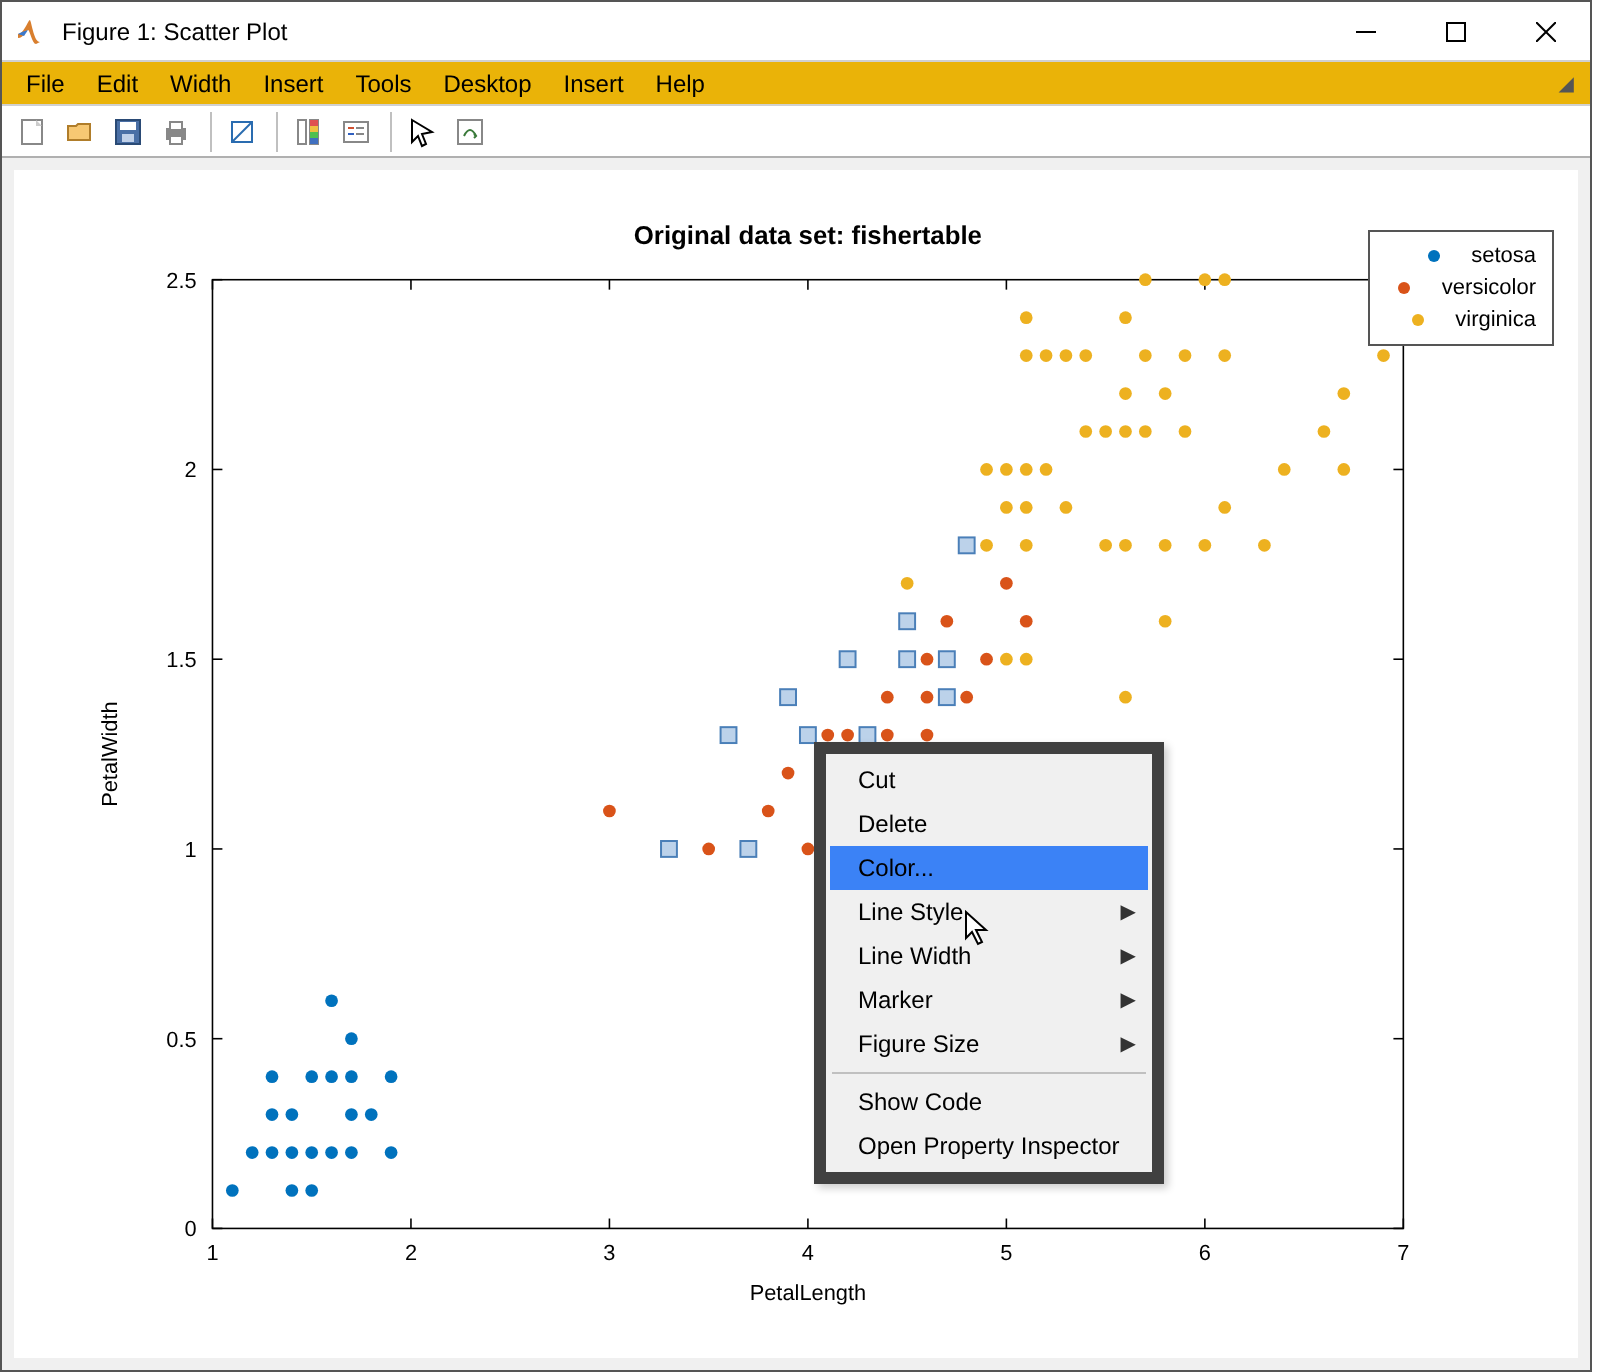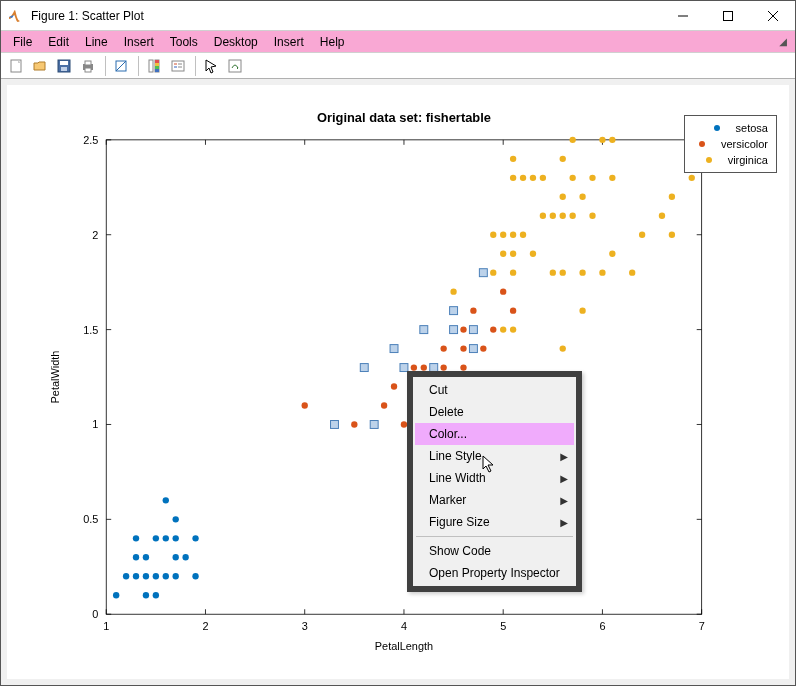--- a/index.html
+++ b/index.html
@@ -2,33 +2,33 @@
 <html><head>
 <meta charset="utf-8">
 <style>
   * { box-sizing: border-box; }
   html, body { margin:0; padding:0; font-family: "Segoe UI", Tahoma, sans-serif; font-size:12px; color:#000; background:#fff; }
   .window { width:796px; height:686px; border:1px solid #555; display:flex; flex-direction:column; background:#fff; }
   .titlebar { height:30px; display:flex; align-items:center; padding:0 0 0 6px; background:#fff; border-bottom:1px solid #d0d0d0; }
   .titlebar .logo { width:16px; height:16px; margin-right:8px; }
   .titlebar .title { flex:1; font-size:12px; color:#000; }
   .titlebar .winbtn { width:45px; height:29px; display:flex; align-items:center; justify-content:center; }
-  .menubar { height:22px; display:flex; align-items:center; padding:0 4px; border-bottom:1px solid #d0d0d0; background:#f9a8d4; }
+  .menubar { height:22px; display:flex; align-items:center; padding:0 4px; border-bottom:1px solid #d0d0d0; background:#eab308; }
   .menubar .menu { padding:2px 8px; cursor:default; }
   .menubar .spacer { flex:1; }
   .menubar .dropmark { font-size:10px; color:#555; padding-right:4px;}
   .toolbar { height:26px; display:flex; align-items:center; padding:0 4px; border-bottom:1px solid #b0b0b0; background:#fff; gap:0; }
   .toolbar .tbtn { width:22px; height:22px; display:flex; align-items:center; justify-content:center; margin-right:2px; border:1px solid transparent; }
   .toolbar .sep { width:1px; height:20px; background:#c0c0c0; margin:0 4px; }
   .figarea { flex:1; position:relative; background:#f0f0f0; padding:6px; }
   .figcanvas { width:100%; height:100%; background:#fff; position:relative; }
   
   .ctxmenu { position:absolute; background:#f0f0f0; border:6px solid #404040; padding:2px; box-shadow:2px 2px 4px rgba(0,0,0,0.2); font-size:12px; }
   .ctxmenu .item { height:22px; display:flex; align-items:center; padding:0 18px 0 14px; position:relative; cursor:default; white-space:nowrap; }
-  .ctxmenu .item.hi2 { background:#f0abfc; color:#000;align-items:center; }
+  .ctxmenu .item.hi2 { background:#3b82f6; color:#000;align-items:center; }
   .ctxmenu .item .arrow { position:absolute; right:6px; font-size:10px; color:#333; }
   .ctxmenu .divider { height:1px; background:#c0c0c0; margin:3px 1px; }
   .legend-box { position:absolute; border:1px solid #555; background:#fff; padding:4px 8px 4px 6px; font-size:11px; }
   .legend-row { display:flex; align-items:center; gap:8px; height:16px;justify-content:flex-end;}
   .chart-title { font-weight:bold; font-size:13px; }
   .axis-label { font-size:11px; }
   .tick-label { font-size:11px; }
   .cursor-arrow { position:absolute; pointer-events:none; }
 </style>
 </head>
@@ -58,21 +58,21 @@
         <svg width="10" height="10">
           <line x1="0" y1="0" x2="10" y2="10" stroke="#000"></line>
           <line x1="10" y1="0" x2="0" y2="10" stroke="#000"></line>
         </svg>
       </div>
   </div>
 
   <div class="menubar">
     <div class="menu">File</div>
     <div class="menu">Edit</div>
-    <div class="menu">Line</div>
+    <div class="menu">Width</div>
     <div class="menu">Insert</div>
     <div class="menu">Tools</div>
     <div class="menu">Desktop</div>
     <div class="menu">Insert</div>
     <div class="menu">Help</div>
     <div class="spacer"></div>
     <div class="dropmark">◢</div>
   </div>
 
   <div class="toolbar">

